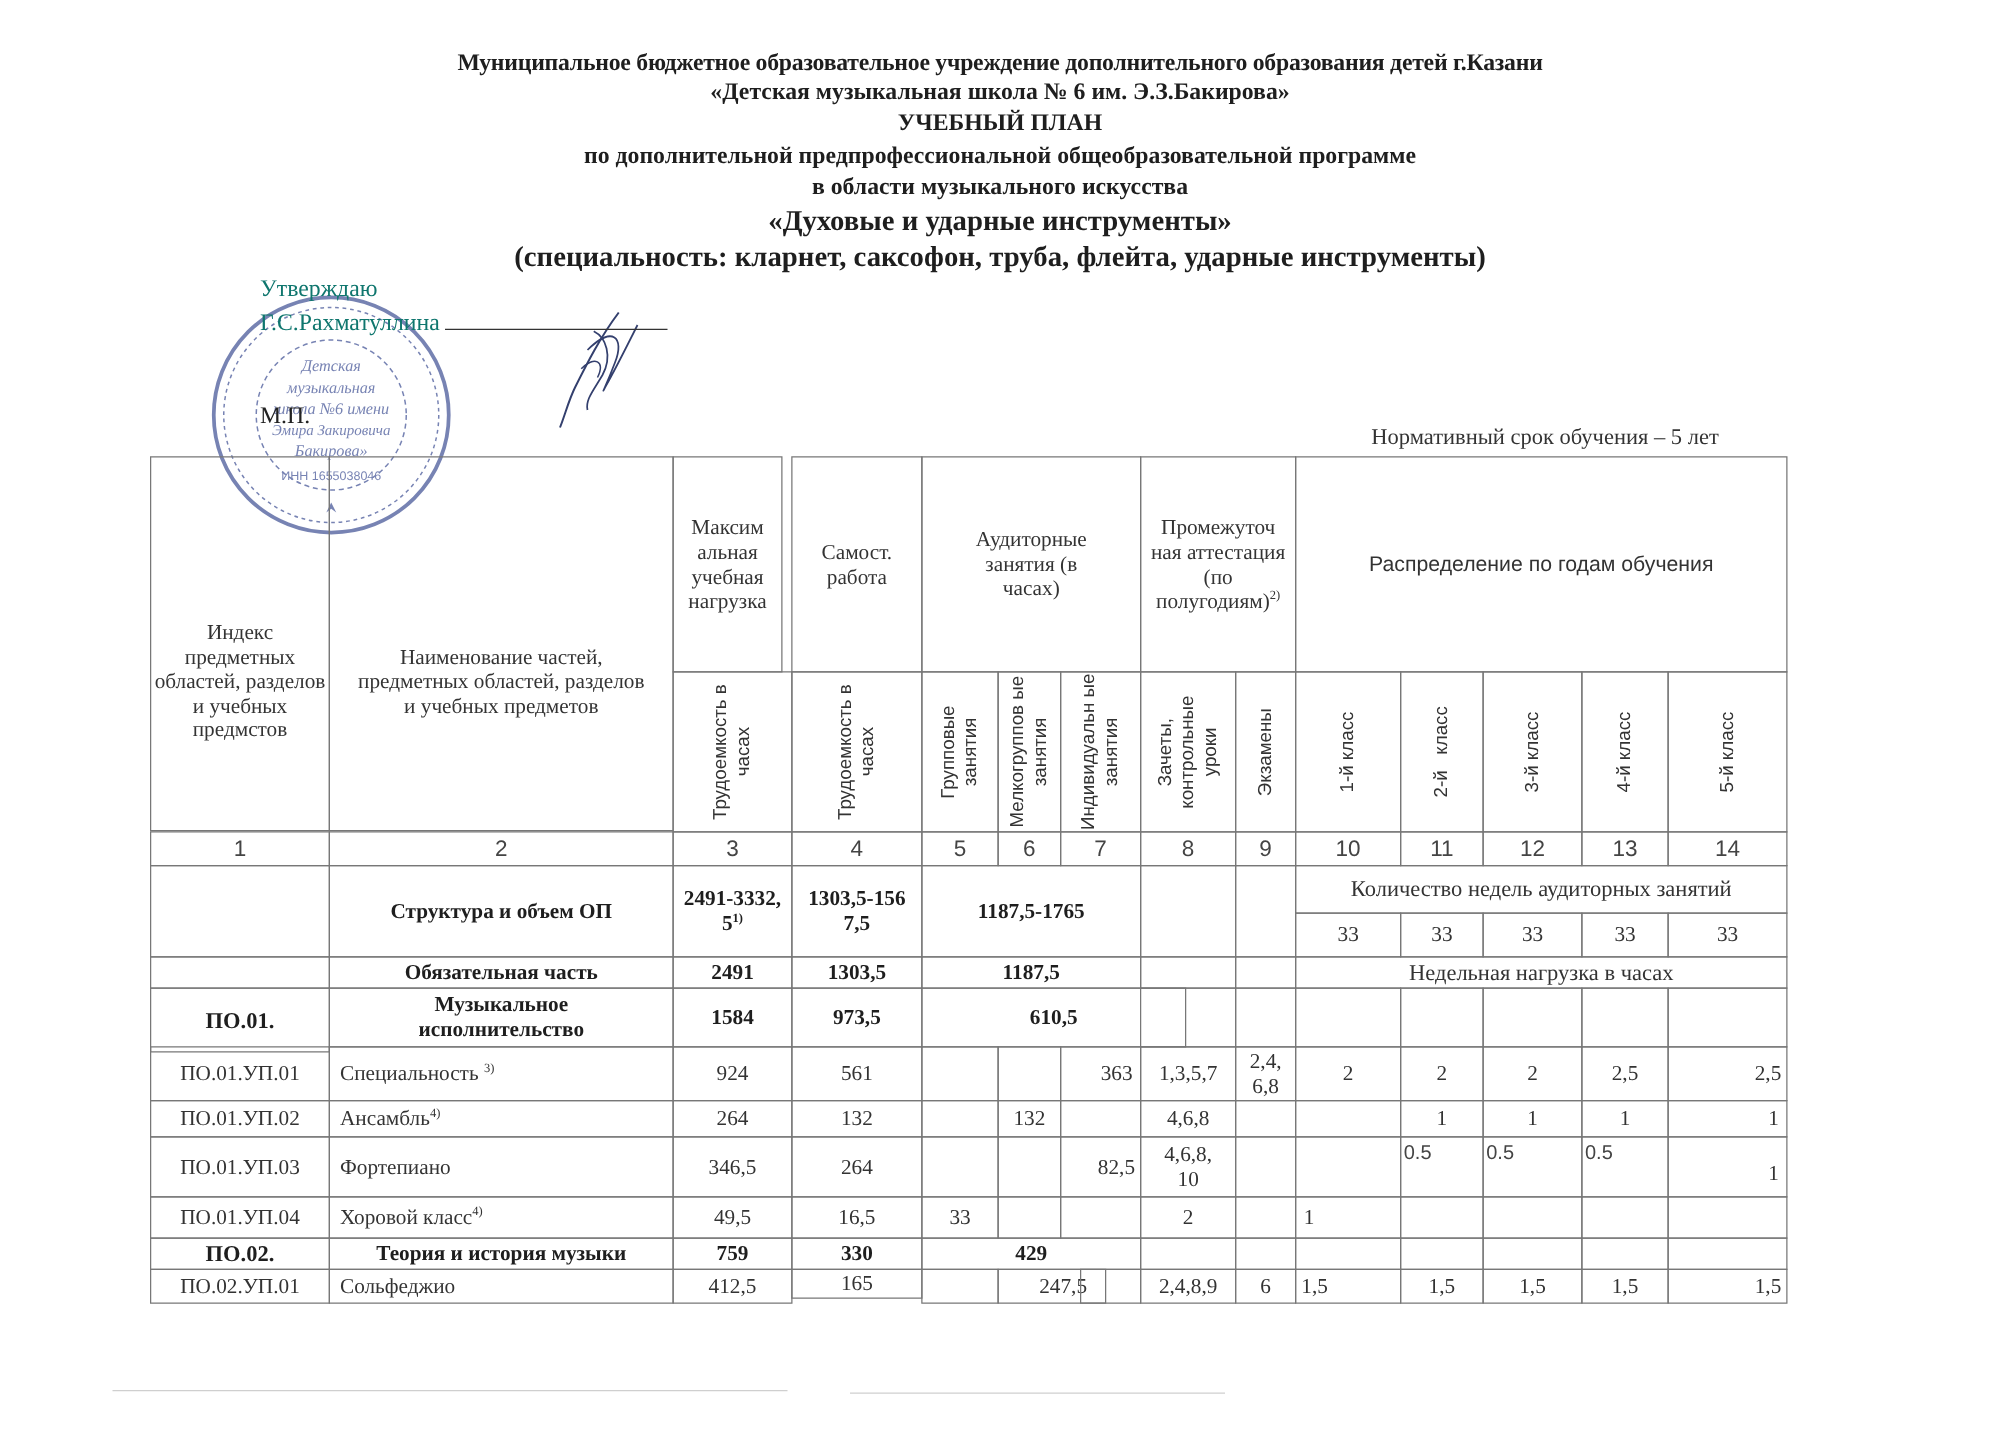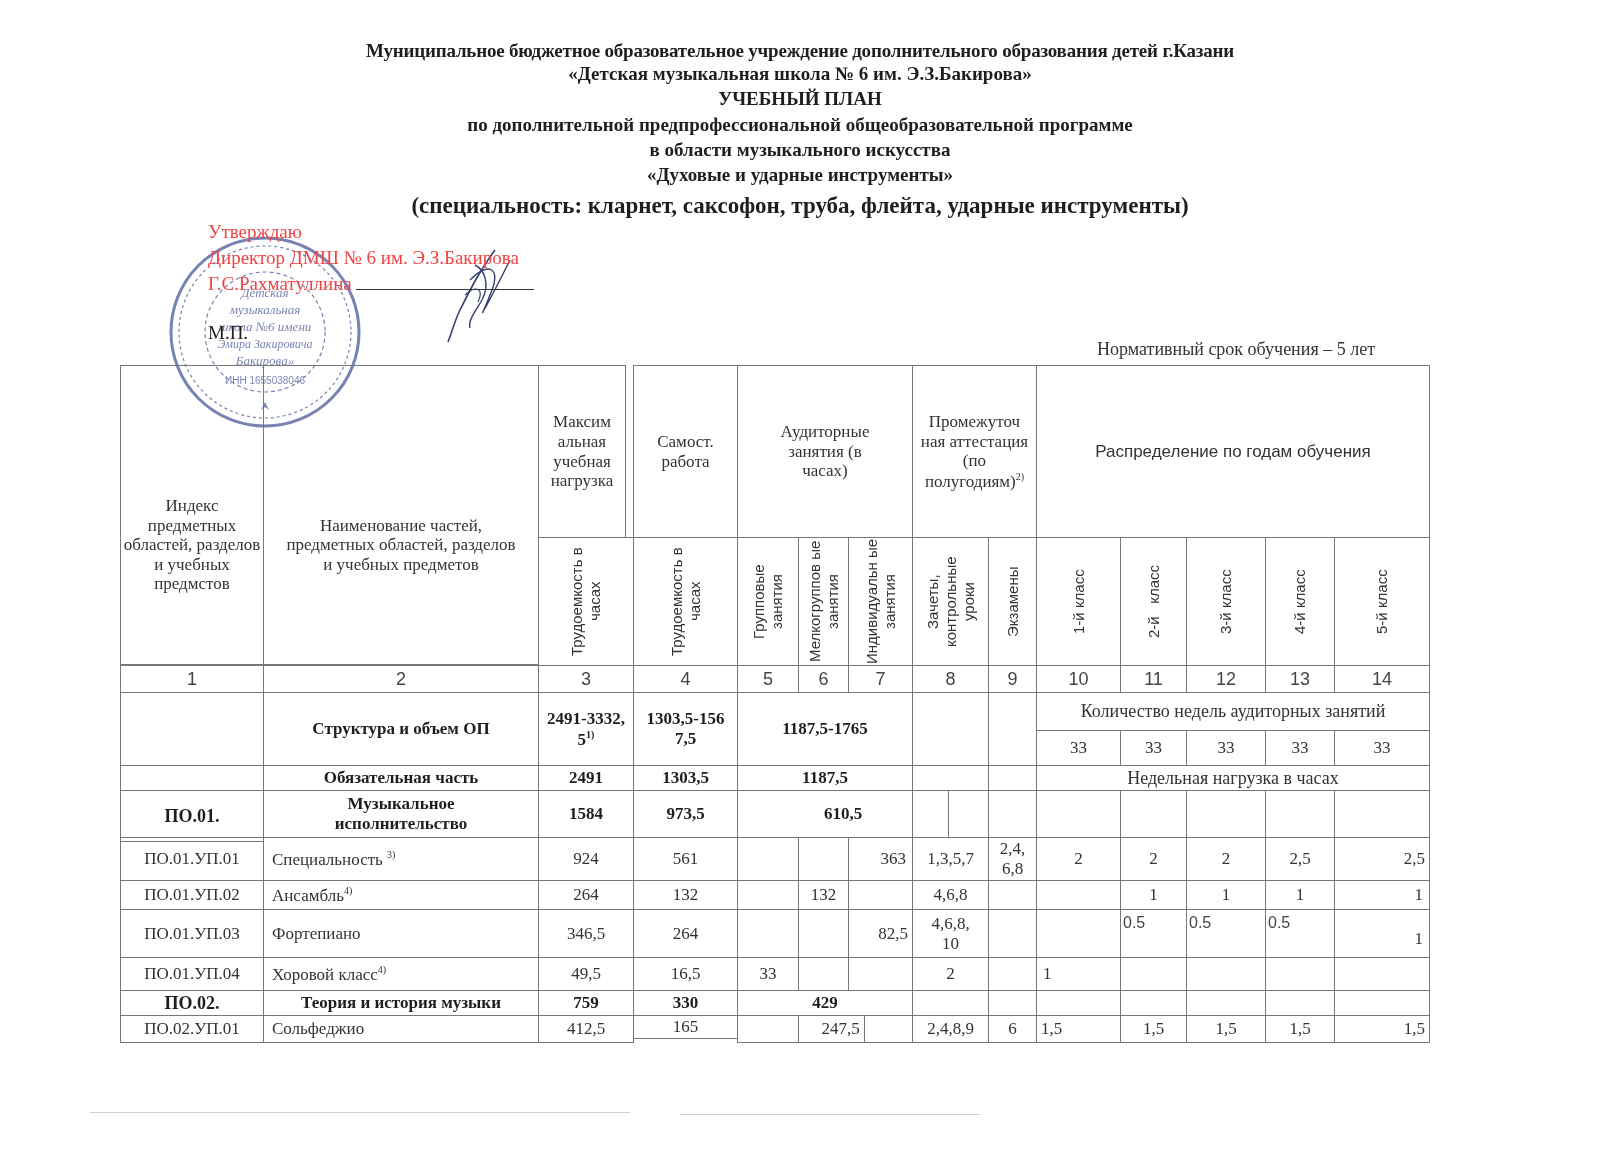--- a/index.html
+++ b/index.html
@@ -6,24 +6,24 @@
   body {
     width:1600px; height:1163px; background:#ffffff; position:relative; overflow:hidden;
     font-family:"Liberation Serif", serif; color:#2a2a2a;
   }
   .h-line { position:absolute; left:0; width:1600px; text-align:center; font-weight:bold; color:#1e1e1e; white-space:nowrap; }
   .h1 { top:40px; font-size:19px; letter-spacing:-0.2px; }
   .h2 { top:63px; font-size:19px; }
   .h3 { top:88px; font-size:19px; }
   .h4 { top:114px; font-size:19px; }
   .h5 { top:139px; font-size:19px; }
-  .h6 { top:164px; font-size:19px; }
+  .h6 { top:164px; font-size:23px; }
   .h7 { top:193px; font-size:23px; }
 
-  .approve { position:absolute; left:208px; top:219px; font-size:19px; line-height:26px; color:#ef4444; }
+  .approve { position:absolute; left:208px; top:219px; font-size:19px; line-height:26px; color:#0f766e; }
   .approve .line { white-space:nowrap; }
   .sign-line { display:inline-block; width:178px; border-bottom:1px solid #333; height:18px; vertical-align:baseline; margin-left:4px; }
   .mp { position:absolute; left:208px; top:322px; font-size:19px; color:#222; }
 
   .stamp { position:absolute; left:165px; top:232px; width:200px; height:200px; pointer-events:none; opacity:0.75; }
   .signature { position:absolute; left:440px; top:240px; width:90px; height:110px; pointer-events:none; }
 
   .term { position:absolute; left:1097px; top:339px; font-size:18px; color:#333; white-space:nowrap; }
 
   .tbl { position:absolute; left:0; top:0; }
@@ -71,21 +71,20 @@
 
 <svg class="signature" viewBox="0 0 90 110">
   <path d="M55 10 C40 30, 30 50, 20 70 C15 80, 12 92, 8 102" fill="none" stroke="#34406e" stroke-width="1.6"></path>
   <path d="M35 25 C45 30, 50 45, 42 60 C35 72, 28 80, 30 88" fill="none" stroke="#34406e" stroke-width="1.4"></path>
   <path d="M30 40 C50 20, 60 30, 52 50 C46 66, 40 78, 44 70 C52 56, 62 36, 70 20" fill="none" stroke="#34406e" stroke-width="1.4"></path>
   <path d="M25 55 C35 45, 45 48, 38 62" fill="none" stroke="#34406e" stroke-width="1.2"></path>
 </svg>
 
 <div class="approve">
   <div class="line">Утверждаю</div>
-  <div class="line">Директор ДМШ № 6 им. Э.З.Бакирова</div>
   <div class="line"><span>Г.С.Рахматуллина</span><span class="sign-line"></span></div>
 </div>
 <div class="mp">М.П.</div>
 
 <div class="term">Нормативный срок обучения – 5 лет</div>
 
 <div class="tbl">
 
   <div class="cell" style="left:120px;top:365px;width:144px;height:300px;padding-top:60px;">Индекс предметных областей, разделов и учебных предмстов</div>
   <div class="cell" style="left:263px;top:365px;width:276px;height:300px;padding:60px 20px 0;">Наименование частей, предметных областей, разделов и учебных предметов</div>
@@ -240,21 +239,21 @@
   <div class="cell" style="left:1120px;top:990px;width:67px;height:26px;"></div>
   <div class="cell" style="left:1186px;top:990px;width:80px;height:26px;"></div>
   <div class="cell" style="left:1265px;top:990px;width:70px;height:26px;"></div>
   <div class="cell" style="left:1334px;top:990px;width:96px;height:26px;"></div>
 
   <div class="cell" style="left:120px;top:1015px;width:144px;height:28px;">ПО.02.УП.01</div>
   <div class="cell left" style="left:263px;top:1015px;width:276px;height:28px;">Сольфеджио</div>
   <div class="cell" style="left:538px;top:1015px;width:96px;height:28px;">412,5</div>
   <div class="cell" style="left:633px;top:1015px;width:105px;height:24px;">165</div>
   <div class="cell" style="left:737px;top:1015px;width:62px;height:28px;"></div>
-  <div class="cell" style="left:798px;top:1015px;width:67px;height:28px;padding-left:20px;">247,5</div>
+  <div class="cell" style="left:798px;top:1015px;width:87px;height:28px;padding-left:20px;">247,5</div>
   <div class="cell" style="left:864px;top:1015px;width:49px;height:28px;"></div>
   <div class="cell" style="left:912px;top:1015px;width:77px;height:28px;">2,4,8,9</div>
   <div class="cell" style="left:988px;top:1015px;width:49px;height:28px;">6</div>
   <div class="cell" style="left:1036px;top:1015px;width:85px;height:28px;justify-content:flex-start;padding-left:4px;">1,5</div>
   <div class="cell" style="left:1120px;top:1015px;width:67px;height:28px;">1,5</div>
   <div class="cell" style="left:1186px;top:1015px;width:80px;height:28px;">1,5</div>
   <div class="cell" style="left:1265px;top:1015px;width:70px;height:28px;">1,5</div>
   <div class="cell" style="left:1334px;top:1015px;width:96px;height:28px;justify-content:flex-end;padding-right:4px;">1,5</div>
 </div>
 

